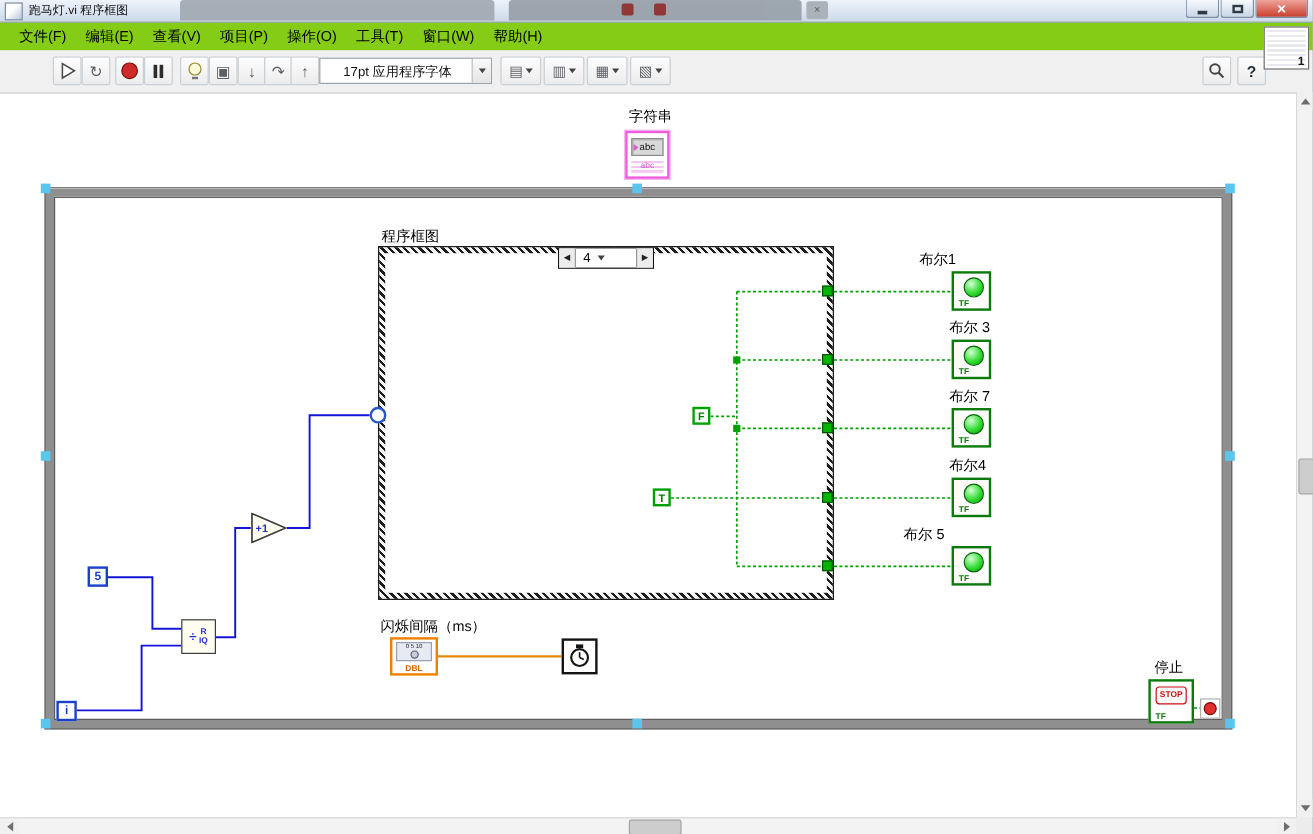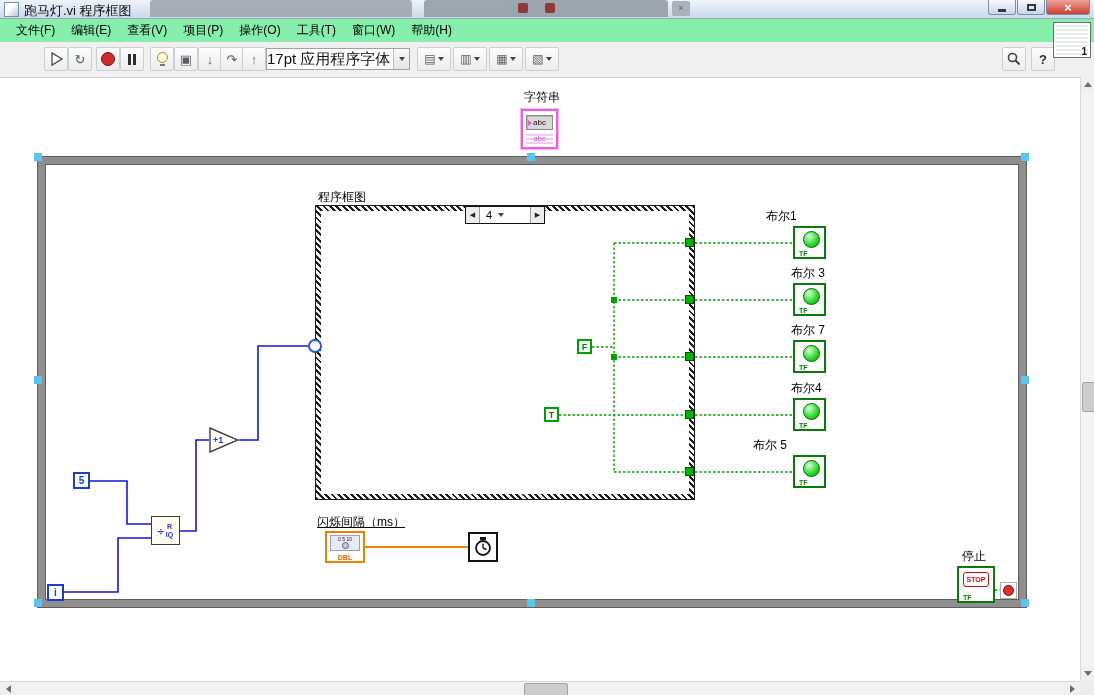--- a/index.html
+++ b/index.html
@@ -4,55 +4,55 @@
 <style>
   html,body{margin:0;padding:0;}
   body{font-family:"Liberation Sans",sans-serif;background:#555;}
   #app{position:relative;width:1094px;height:695px;background:#f0f0f0;overflow:hidden;outline:1px solid #7d8ea0;}
 
   
   .titlebar{position:absolute;left:0;top:0;width:1094px;height:18px;
     background:linear-gradient(#eef3fa,#ccd9ea);border-bottom:1px solid #98a8bb;z-index:7;}
   .app-icon{position:absolute;left:4px;top:2px;width:13px;height:13px;
     background:linear-gradient(135deg,#ffffff 40%,#b8c6da);border:1px solid #7e8ea2;}
-  .win-title{position:absolute;left:24px;top:2px;font-size:13px;color:#101010;white-space:nowrap;}
+  .win-title{position:absolute;left:24px;top:2px;font-size:10px;color:#101010;white-space:nowrap;}
   .bg-frag{position:absolute;top:0;height:17px;background:#a2aab3;border-radius:3px 3px 0 0;opacity:.95;}
   .frag1{left:150px;width:262px;}
   .frag2{left:424px;width:244px;background:#99a2ab;}
   .frag-dot{position:absolute;top:3px;width:10px;height:10px;background:#8d2f2f;border-radius:2px;}
   .frag-x{position:absolute;left:672px;top:1px;width:18px;height:15px;background:#aab2ba;color:#5a6068;
     font-size:9px;text-align:center;line-height:15px;border-radius:2px;}
   .winbtns{position:absolute;right:4px;top:0;display:flex;gap:1px;}
   .wbtn{width:28px;height:15px;box-sizing:border-box;border:1px solid #7e8fa5;border-top:none;
     border-radius:0 0 3px 3px;background:linear-gradient(#f6f9fc,#c9d6e6);
     display:flex;align-items:center;justify-content:center;}
   .wbtn.close{width:44px;background:linear-gradient(#efa39a,#c8402f);}
   .min-glyph{width:8px;height:3px;background:#2e3a46;margin-top:6px;}
   .max-glyph{width:9px;height:7px;border:2px solid #2e3a46;box-sizing:border-box;}
   .close-glyph{color:#fff;font-size:13px;font-weight:bold;line-height:1;}
 
   
-  .menubar{position:absolute;left:0;top:18px;width:1094px;height:24px;background:#86efac;
+  .menubar{position:absolute;left:0;top:18px;width:1094px;height:24px;background:#84cc16;
     display:flex;align-items:center;padding-left:8px;box-sizing:border-box;z-index:6;}
   .menu-item{font-size:12px;color:#000;padding:3px 8px;white-space:nowrap;}
 
   
   .toolbar{position:absolute;left:0;top:42px;width:1094px;height:35px;background:#f0f0f0;
     border-bottom:1px solid #cdcdcd;z-index:6;}
   .tbtn{position:absolute;top:5px;width:24px;height:24px;box-sizing:border-box;border:1px solid #c9cfd6;
     border-radius:2px;background:linear-gradient(#fdfdfd,#ececec);
     display:flex;align-items:center;justify-content:center;font-size:13px;color:#5a5f66;}
   .abort-circle{width:12px;height:12px;border-radius:50%;background:#cf2b2b;border:1px solid #7c1010;}
   .pause-glyph{width:8px;height:11px;border-left:3px solid #2c2c2c;border-right:3px solid #2c2c2c;box-sizing:border-box;}
   .bulb-wrap{display:flex;flex-direction:column;align-items:center;}
   .bulb{width:9px;height:9px;border-radius:50%;background:#fffbdc;border:1px solid #9a8d2e;}
   .bulb-base{width:5px;height:2px;background:#777;margin-top:1px;}
   .fontbox{position:absolute;left:266px;top:6px;width:144px;height:22px;box-sizing:border-box;
     border:1px solid #9aa2aa;background:#fff;display:flex;align-items:center;}
-  .fontbox .ftext{flex:1;font-size:15px;padding-left:0;color:#111;white-space:nowrap;overflow:hidden;}
+  .fontbox .ftext{flex:1;font-size:11px;padding-left:19px;color:#111;white-space:nowrap;overflow:hidden;}
   .dd-cell{width:15px;height:100%;border-left:1px solid #b8bec4;background:linear-gradient(#fafafa,#e4e4e4);
     display:flex;align-items:center;justify-content:center;}
   .tri-down-s{width:0;height:0;border-left:3.5px solid transparent;border-right:3.5px solid transparent;border-top:4px solid #444;}
   .ddbtn{position:absolute;top:5px;width:34px;height:24px;box-sizing:border-box;border:1px solid #c9cfd6;
     border-radius:2px;background:linear-gradient(#fdfdfd,#ececec);
     display:flex;align-items:center;justify-content:center;gap:2px;font-size:12px;color:#5a5f66;}
   .vi-icon{position:absolute;right:3px;top:22px;width:36px;height:34px;background:#fff;border:1px solid #6d6d6d;z-index:8;}
   .vi-pattern{position:absolute;left:2px;top:2px;right:2px;bottom:2px;
     background:repeating-linear-gradient(0deg,#e9e9f0 0 2px,#ffffff 2px 4px);}
   .vi-num{position:absolute;right:3px;bottom:0;font-size:10px;font-weight:bold;color:#1a1a1a;}
@@ -292,21 +292,21 @@
   <div class="tunnel" style="top:295px;"></div>
   <div class="tunnel" style="top:352px;"></div>
   <div class="tunnel" style="top:410px;"></div>
   <div class="tunnel" style="top:467px;"></div>
   <div class="junction" style="left:611px;top:297px;"></div>
   <div class="junction" style="left:611px;top:354px;"></div>
   <div class="sel-tunnel"></div>
 
   <div class="diagram-label" style="left:524px;top:89px;">字符串</div>
   <div class="diagram-label" style="left:318px;top:189px;">程序框图</div>
-  <div class="diagram-label" style="left:317px;top:514px;text-decoration:underline;">闪烁间隔（ms）</div>
+  <div class="diagram-label" style="left:317px;top:514px;">闪烁间隔（ms）</div>
   <div class="diagram-label" style="left:962px;top:548px;">停止</div>
 
   <div class="string-term">
     <div class="str-abc">
       <span class="str-caret"></span>
       <span>abc</span>
     </div>
     <div class="str-bottom">
         <span>abc</span>
       </div>

